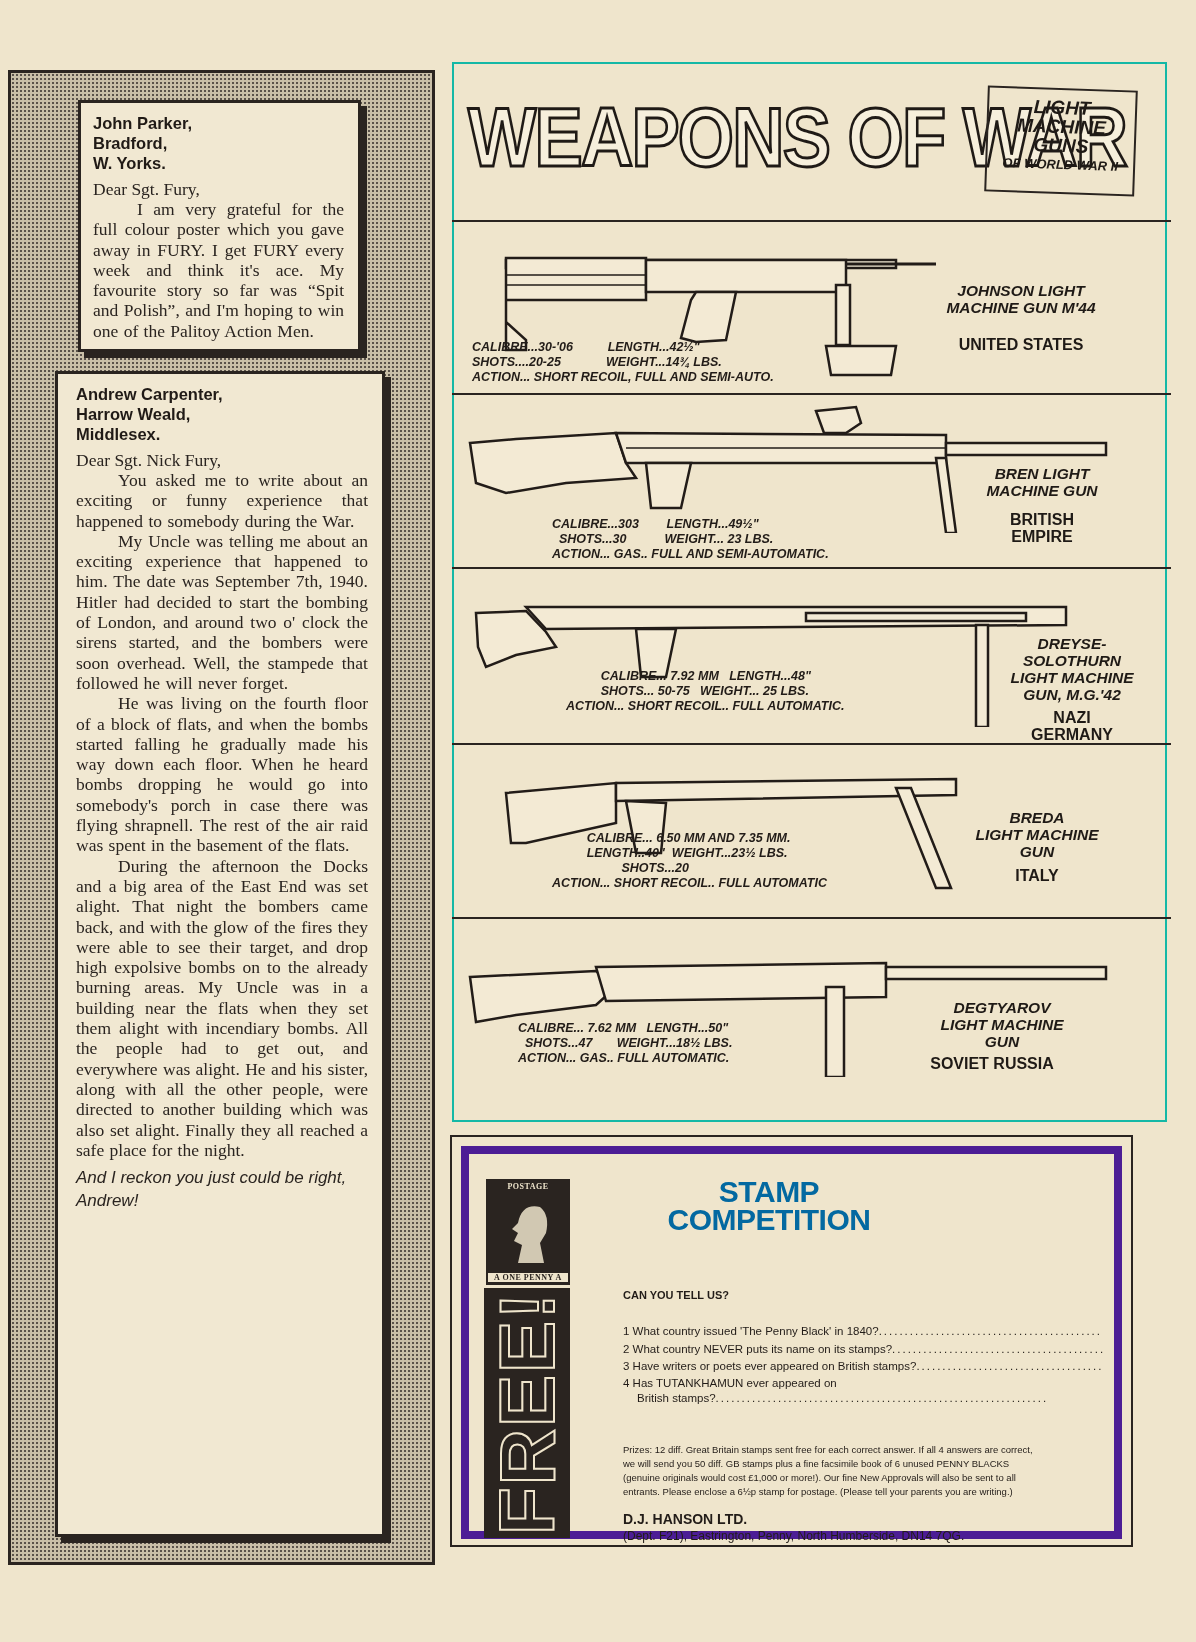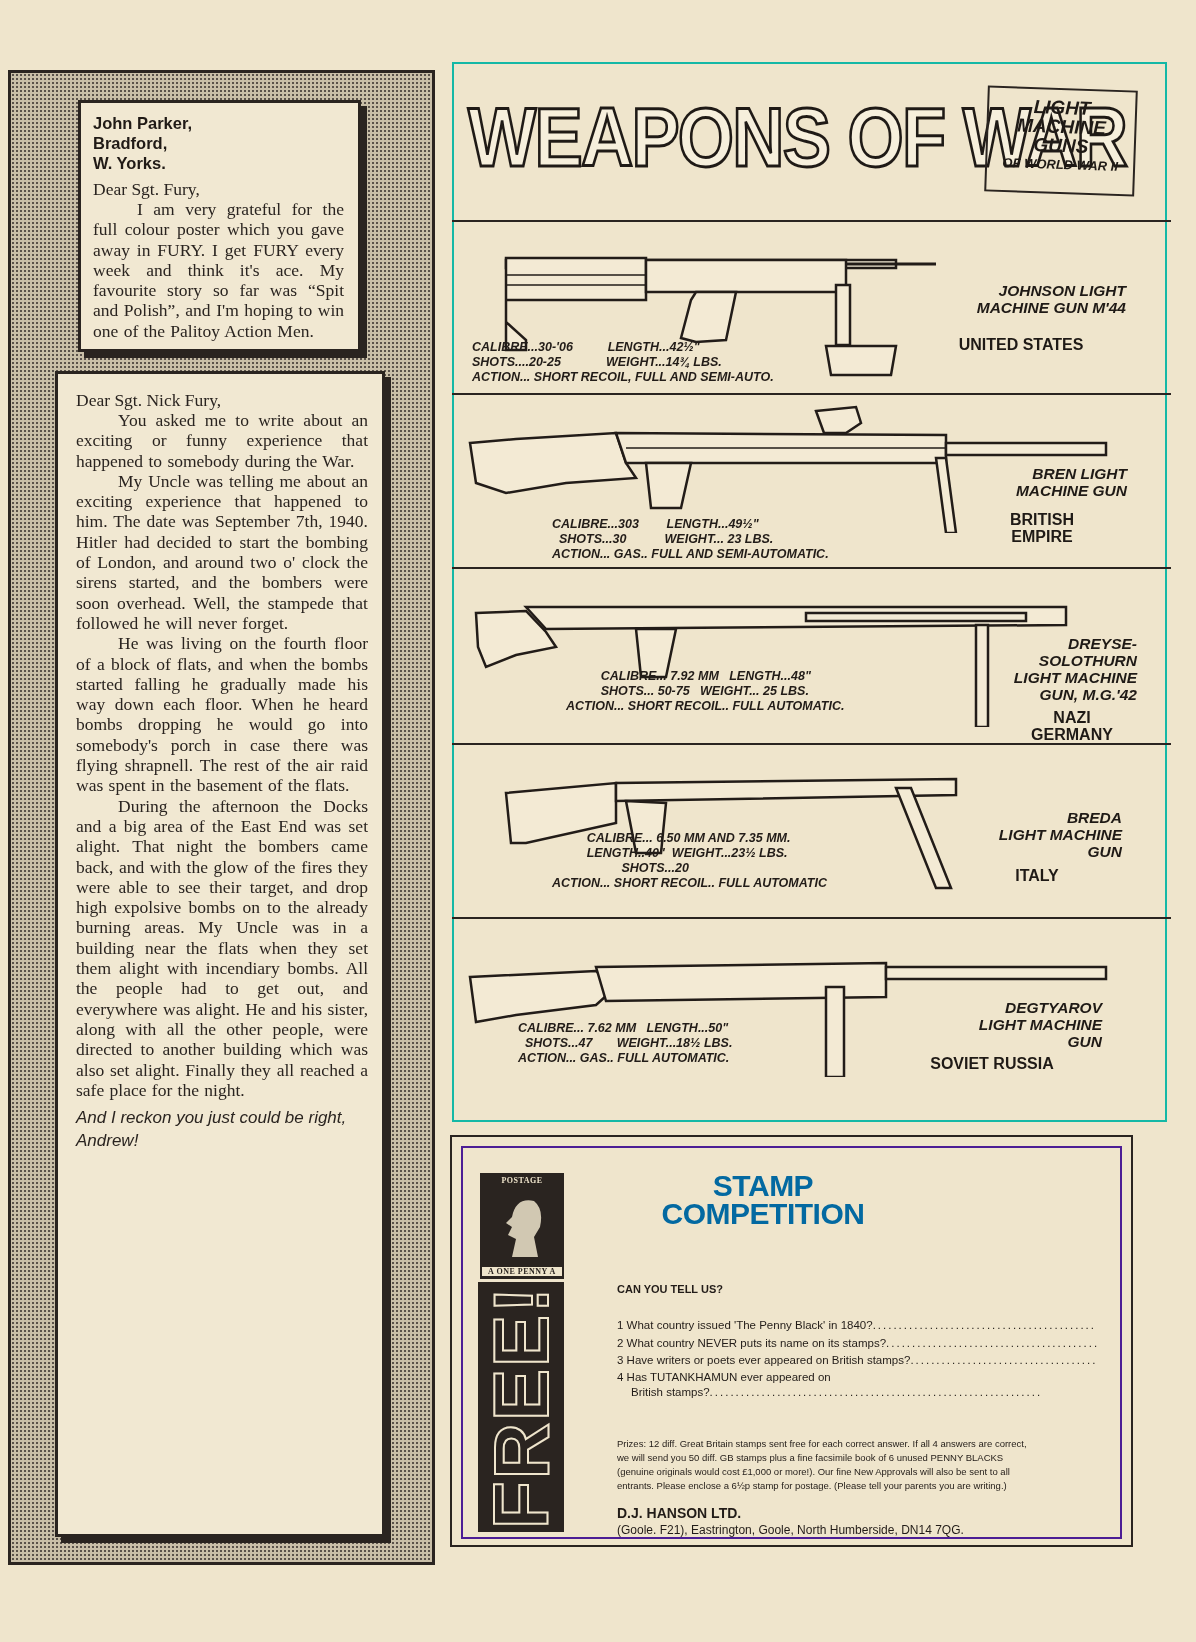--- a/index.html
+++ b/index.html
@@ -72,35 +72,35 @@
   }
   .gun-drawing { position: absolute; left: 14px; top: 8px; }
   .spec {
     position: absolute; font-family: "Liberation Sans", sans-serif;
     font-style: italic; font-weight: bold; font-size: 12.5px; line-height: 15px;
     color: #221c18; white-space: pre;
   }
   .wname {
     position: absolute; font-family: "Liberation Sans", sans-serif;
     font-weight: bold; font-style: italic; font-size: 15.5px; line-height: 17px;
-    text-align: right; color: #1f1a16; white-space: pre;
+    text-align: center; color: #1f1a16; white-space: pre;
   }
   .wcountry {
     position: absolute; font-family: "Liberation Sans", sans-serif;
     font-weight: bold; font-size: 16px; line-height: 17px;
     text-align: center; color: #1f1a16; white-space: pre;
   }
   
   .stamp-ad {
     position: absolute; left: 450px; top: 1135px; width: 683px; height: 412px;
     border: 2px solid #2a2420;
   }
   .stamp-inner {
     position: absolute; left: 9px; top: 9px; width: 661px; height: 393px;
-    border: 2px solid #4c1d95;
+    border: 8px solid #4c1d95;
   }
   .penny-black {
     position: absolute; left: 17px; top: 25px; width: 84px; height: 106px;
     background: #2a2420; border: 2px solid #2a2420;
   }
   .penny-black .pb-top, .penny-black .pb-bot {
     position: absolute; left: 0; width: 100%; text-align: center;
     font-size: 8px; color: #efe5cc; letter-spacing: 0.5px; font-weight: bold;
   }
   .penny-black .pb-top { top: 1px; }
@@ -141,20 +141,25 @@
     <div class="sender">
       <div>John Parker,</div>
       <div>Bradford,</div>
       <div>W. Yorks.</div>
     </div>
     <div class="salutation">Dear Sgt. Fury,</div>
     <p class="body-text">I am very grateful for the full colour poster which you gave away in FURY.  I get FURY every week and think it's ace.  My favourite story so far was “Spit and Polish”, and I'm hoping to win one of the Palitoy Action Men.</p>
   </div>
 
   <div class="letter l2">
+    <div class="sender">
+      <div>Andrew Carpenter,</div>
+      <div>Harrow Weald,</div>
+      <div>Middlesex.</div>
+    </div>
     <div class="salutation">Dear Sgt. Nick Fury,</div>
     <p class="body-text">You asked me to write about an exciting or funny experience that happened to somebody during the War.</p>
     <p class="body-text">My Uncle was telling me about an exciting experience that happened to him.  The date was September 7th, 1940.  Hitler had decided to start the bombing of London, and around two o' clock the sirens started, and the bombers were soon overhead.  Well, the stampede that followed he will never forget.</p>
     <p class="body-text">He was living on the fourth floor of a block of flats, and when the bombs started falling he gradually made his way down each floor.  When he heard bombs dropping he would go into somebody's porch in case there was flying shrapnell.  The rest of the air raid was spent in the basement of the flats.</p>
     <p class="body-text">During the afternoon the Docks and a big area of the East End was set alight.  That night the bombers came back, and with the glow of the fires they were able to see their target, and drop high expolsive bombs on to the already burning areas.  My Uncle was in a building near the flats when they set them alight with incendiary bombs.  All the people had to get out, and everywhere was alight.  He and his sister, along with all the other people, were directed to another building which was also set alight.  Finally they all reached a safe place for the night.</p>
     <div class="editor-reply">And I reckon you just could be right, Andrew!</div>
   </div>
 </div>
 
 <div class="weapons-panel">
@@ -284,16 +289,16 @@
     <div class="stamp-heading">STAMP COMPETITION</div>
     <div class="stamp-copy">
       <div class="ask">CAN YOU TELL US?</div>
       <div class="q"><span>1 What country issued 'The Penny Black' in 1840?</span><span class="dots">................................................................</span></div>
       <div class="q"><span>2 What country NEVER puts its name on its stamps?</span><span class="dots">................................................................</span></div>
       <div class="q"><span>3 Have writers or poets ever appeared on British stamps?</span><span class="dots">................................................................</span></div>
       <div class="q" style="line-height:14px;"><span>4 Has TUTANKHAMUN ever appeared on</span></div>
       <div class="q" style="padding-left:14px;"><span>British stamps?</span><span class="dots">................................................................</span></div>
       <p class="prizes">Prizes: 12 diff. Great Britain stamps sent free for each correct answer. If all 4 answers are correct, we will send you 50 diff. GB stamps plus a fine facsimile book of 6 unused PENNY BLACKS (genuine originals would cost £1,000 or more!). Our fine New Approvals will also be sent to all entrants. Please enclose a 6½p stamp for postage. (Please tell your parents you are writing.)</p>
       <div class="company">D.J. HANSON LTD.</div>
-      <div class="address">(Goole. F21), Eastrington, Goole, North Humberside, DN14 7QG.</div>
+      <div class="address">(Dept. F21), Eastrington, Penny, North Humberside, DN14 7QG.</div>
     </div>
   </div>
 </div>
 
 </body></html>

